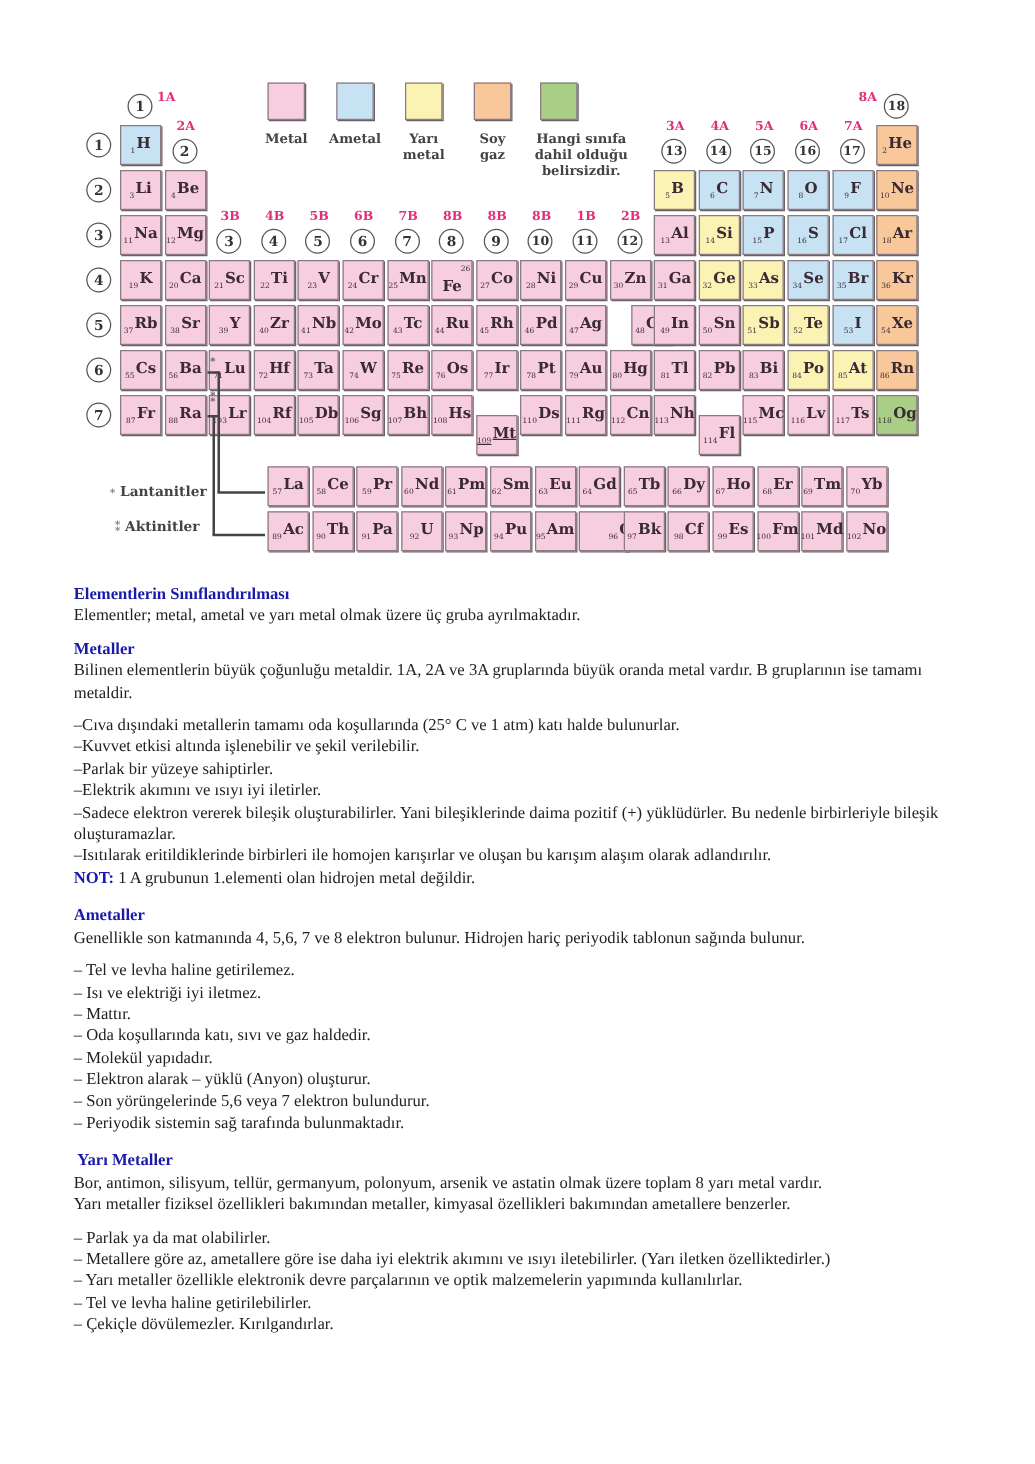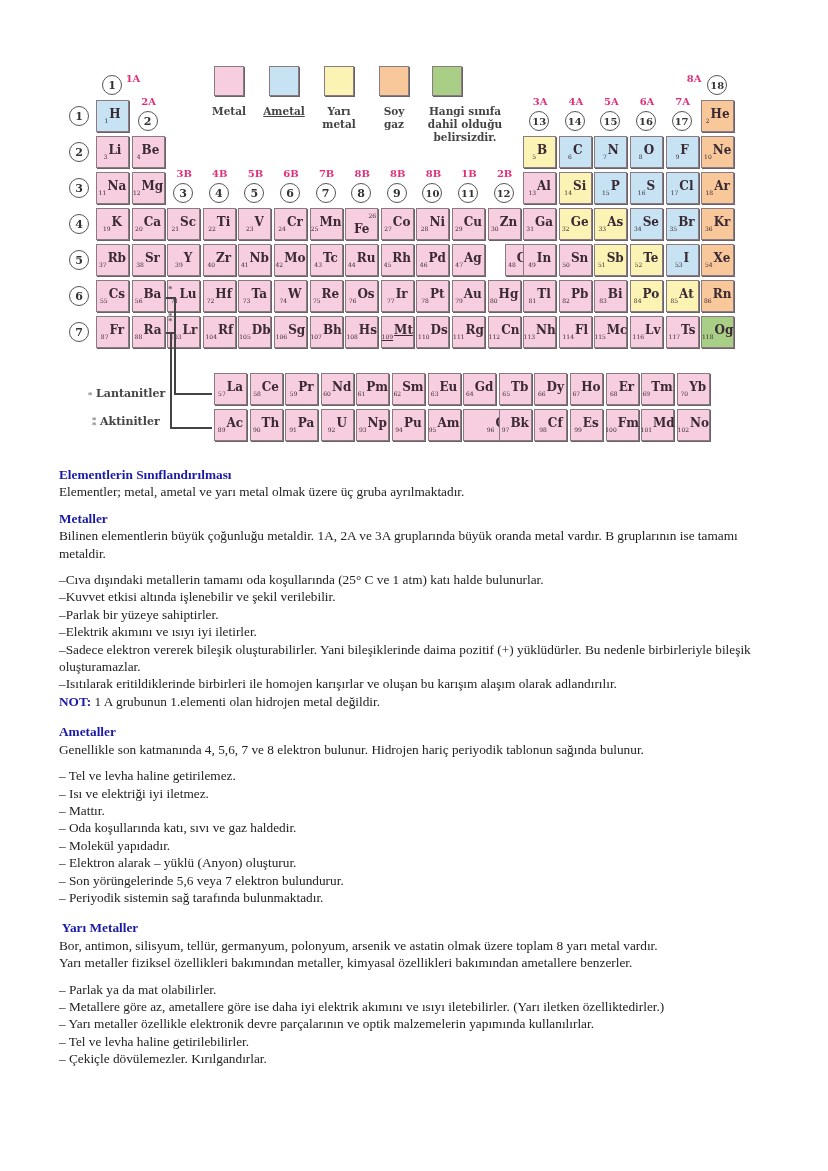--- a/index.html
+++ b/index.html
@@ -27,21 +27,21 @@
   .not { color:#1a1aa8; font-weight:bold; }
 </style>
 </head>
 <body>
 
 <div id="pt">
 
   <div class="leg-box metal" style="left:214px;top:66px;"></div>
   <div class="leg-text" style="left:199px;top:105px;width:60px;">Metal</div>
   <div class="leg-box ametal" style="left:269px;top:66px;"></div>
-  <div class="leg-text" style="left:254px;top:105px;width:60px;text-decoration:underline;">Ametal</div>
+  <div class="leg-text" style="left:254px;top:105px;width:60px;">Ametal</div>
   <div class="leg-box semi" style="left:324px;top:66px;"></div>
   <div class="leg-text" style="left:316px;top:105px;width:46px;"><span>Yarı metal</span></div>
   <div class="leg-box noble" style="left:379px;top:66px;"></div>
   <div class="leg-text" style="left:378px;top:105px;width:32px;"><span>Soy gaz</span></div>
   <div class="leg-box unknown" style="left:432px;top:66px;"></div>
   <div class="leg-text" style="left:420px;top:105px;width:90px;"><span>Hangi sınıfa dahil olduğu belirsizdir.</span></div>
 
   <div id="groups">
       <div class="circ" style="left: 102px; top: 75px;">1</div>
       <div class="glabel" style="left: 118px; top: 73px;">1A</div>
@@ -403,41 +403,41 @@
         <span class="s">Sg</span>
       </div>
       <div class="cell metal" style="left: 309.6px; top: 316px;">
         <span class="z">107</span>
         <span class="s">Bh</span>
       </div>
       <div class="cell metal" style="left: 345.2px; top: 316px;">
         <span class="z">108</span>
         <span class="s">Hs</span>
       </div>
-      <div class="cell metal" style="left: 380.8px; top: 316px; text-decoration: underline;">
+      <div class="cell metal" style="left: 380.8px; top: 332px; text-decoration: underline;">
         <span class="z">109</span>
         <span class="s">Mt</span>
       </div>
       <div class="cell metal" style="left: 416.4px; top: 316px;">
         <span class="z">110</span>
         <span class="s">Ds</span>
       </div>
       <div class="cell metal" style="left: 452px; top: 316px;">
         <span class="z">111</span>
         <span class="s">Rg</span>
       </div>
       <div class="cell metal" style="left: 487.6px; top: 316px;">
         <span class="z">112</span>
         <span class="s">Cn</span>
       </div>
       <div class="cell metal" style="left: 523.2px; top: 316px;">
         <span class="z">113</span>
         <span class="s">Nh</span>
       </div>
-      <div class="cell metal" style="left: 558.8px; top: 316px;">
+      <div class="cell metal" style="left: 558.8px; top: 332px;">
         <span class="z">114</span>
         <span class="s">Fl</span>
       </div>
       <div class="cell metal" style="left: 594.4px; top: 316px;">
         <span class="z">115</span>
         <span class="s">Mc</span>
       </div>
       <div class="cell metal" style="left: 630px; top: 316px;">
         <span class="z">116</span>
         <span class="s">Lv</span>

